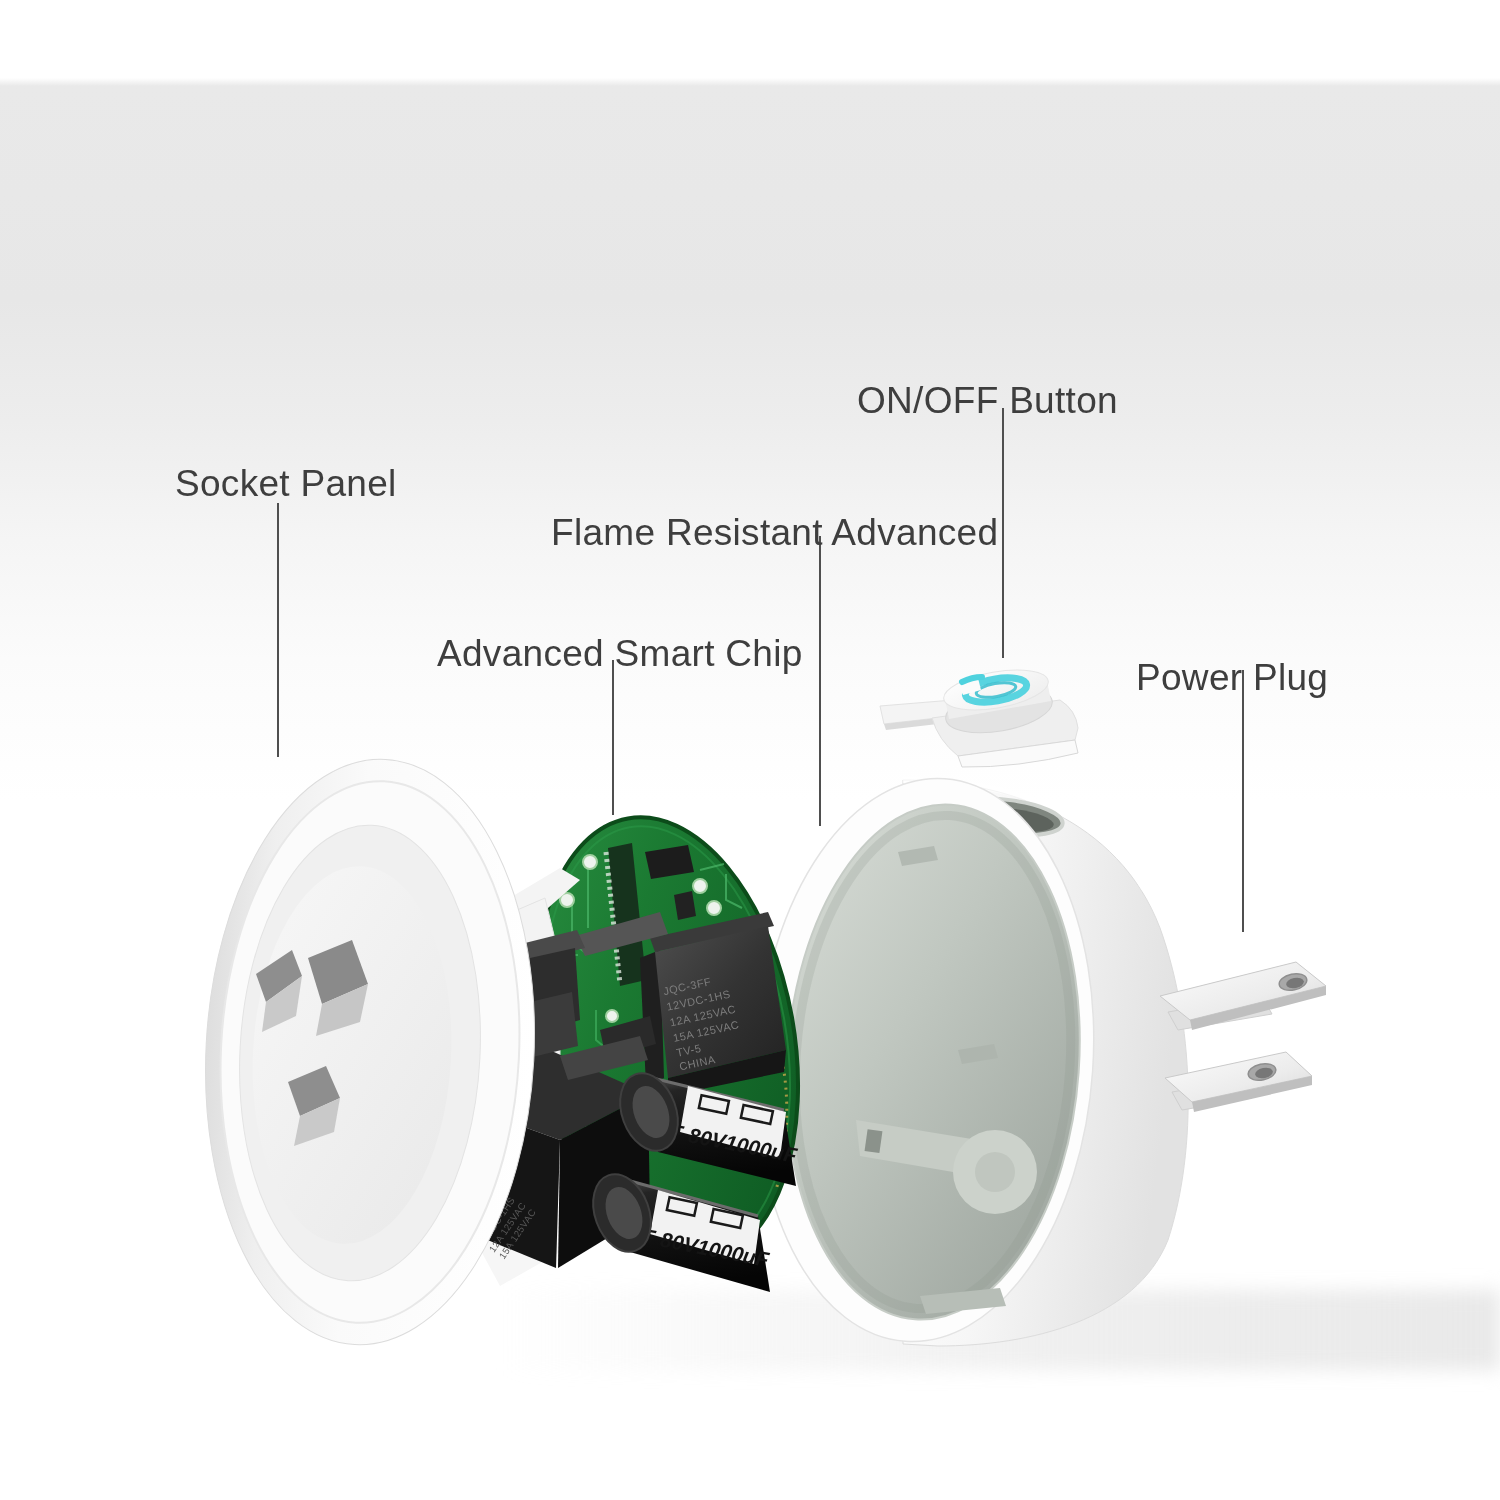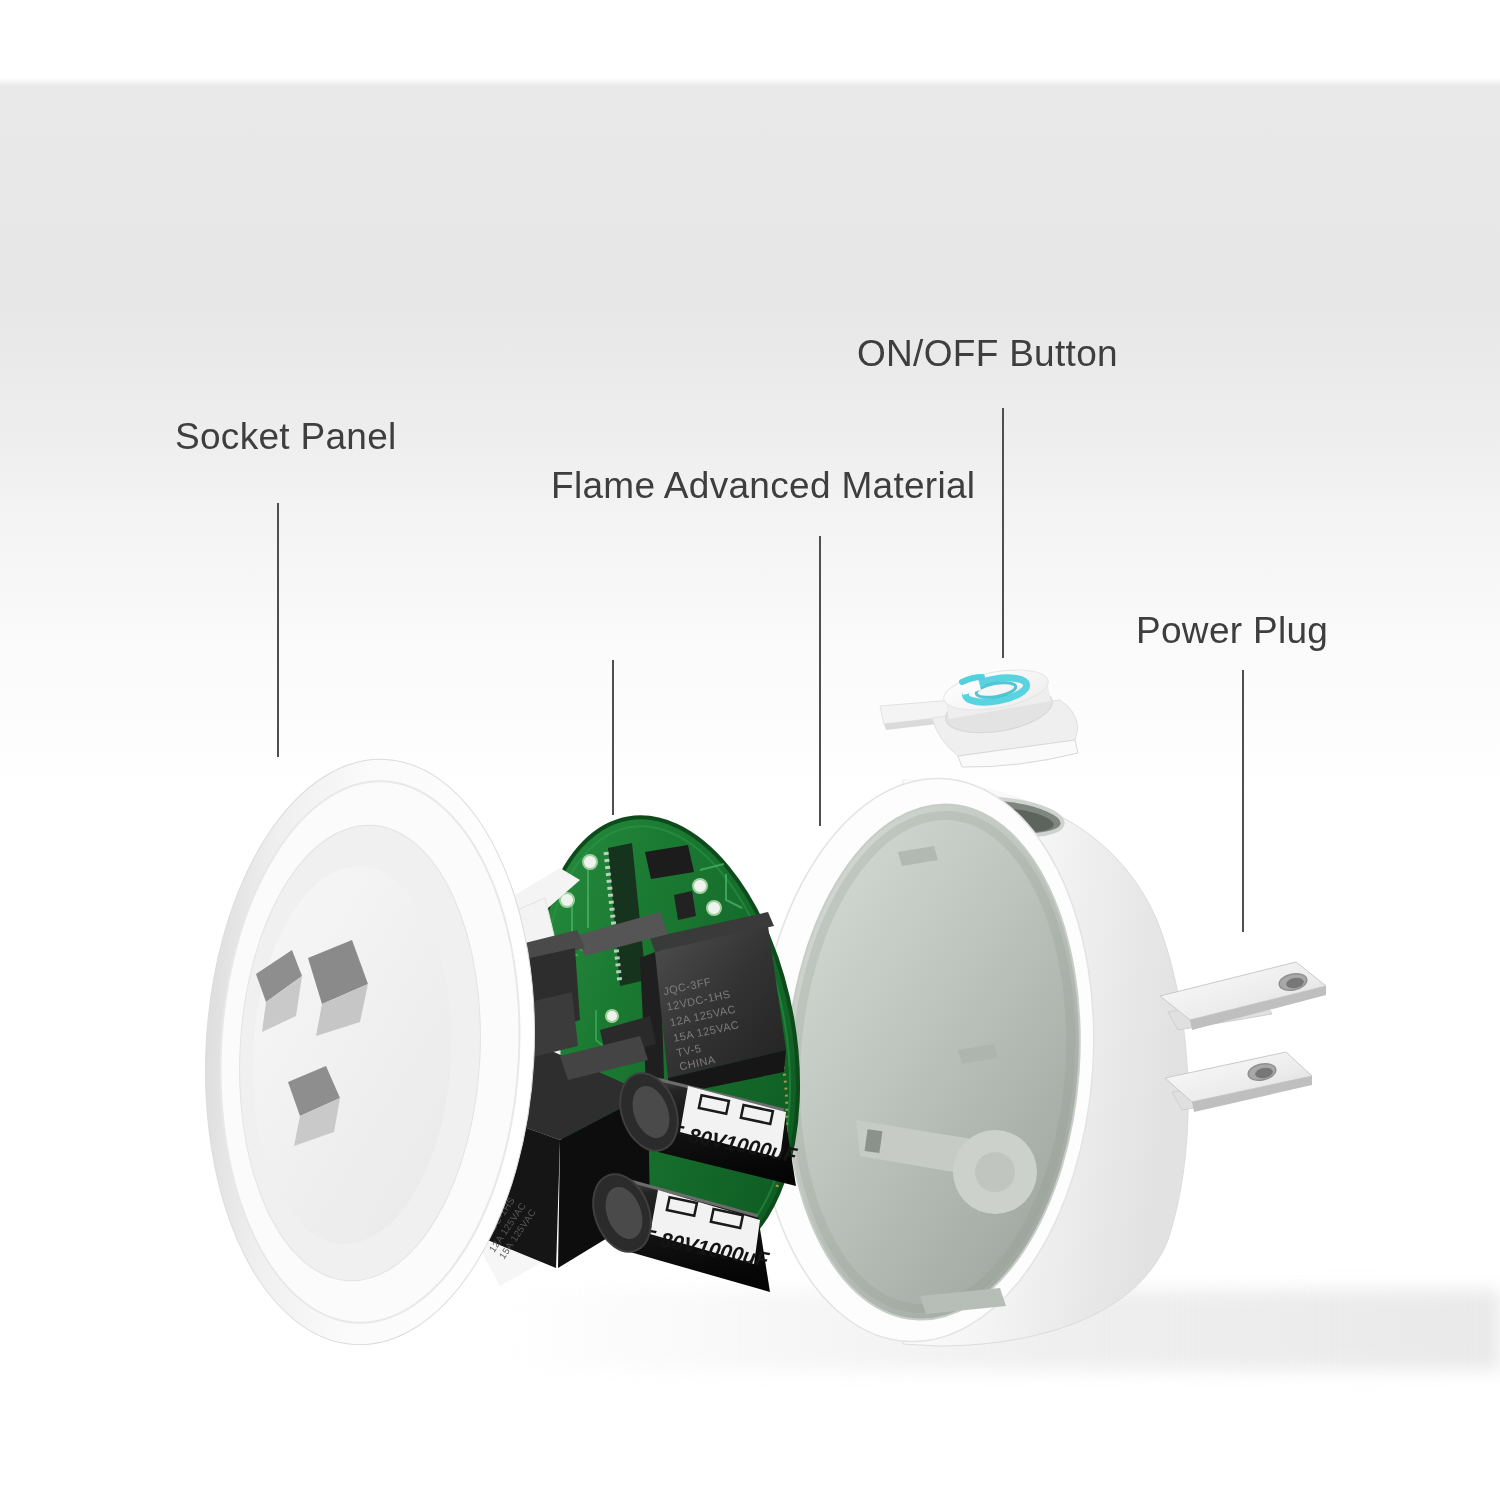--- a/index.html
+++ b/index.html
@@ -16,21 +16,21 @@
       #ededed 420px,#f5f5f5 540px,
       #fbfbfb 660px,#ffffff 800px,#ffffff 1500px);
   }
   .bg-streak{
     position:absolute;left:500px;top:1290px;width:1000px;height:80px;
     background:linear-gradient(90deg, rgba(233,233,233,0) 0%, rgba(231,231,231,.65) 55%, #e9e9e9 100%);
     filter:blur(9px);
   }
   .label{
     position:absolute;font-size:37px;color:#3e3e3e;
-    white-space:nowrap;letter-spacing:.3px;line-height:1.15;
+    white-space:nowrap;letter-spacing:.3px;line-height:1.15;margin-top:47px;
   }
   .leader{position:absolute;width:2px;background:#4f4f4f;}
   svg.render{position:absolute;left:0;top:0;}
 </style>
 </head>
 <body>
 
 <div class="canvas">
 
   <div class="bg-streak"></div>
@@ -259,17 +259,18 @@
     </g>
   </svg>
 
   <div class="leader" style="left:277px;top:503px;height:254px"></div>
   <div class="leader" style="left:612px;top:660px;height:155px"></div>
   <div class="leader" style="left:819px;top:536px;height:290px"></div>
   <div class="leader" style="left:1002px;top:408px;height:250px"></div>
   <div class="leader" style="left:1242px;top:670px;height:262px"></div>
 
   <div class="label" style="left:175px;top:416px">Socket Panel</div>
-  <div class="label" style="left:551px;top:465px">Flame Advanced Material</div>
+  <div class="label" style="left:437px;top:586px">Advanced Smart Chip</div>
+  <div class="label" style="left:551px;top:465px">Flame Resistant Advanced</div>
   <div class="label" style="left:857px;top:333px">ON/OFF Button</div>
   <div class="label" style="left:1136px;top:610px">Power Plug</div>
 
 </div>
 
 </body></html>

